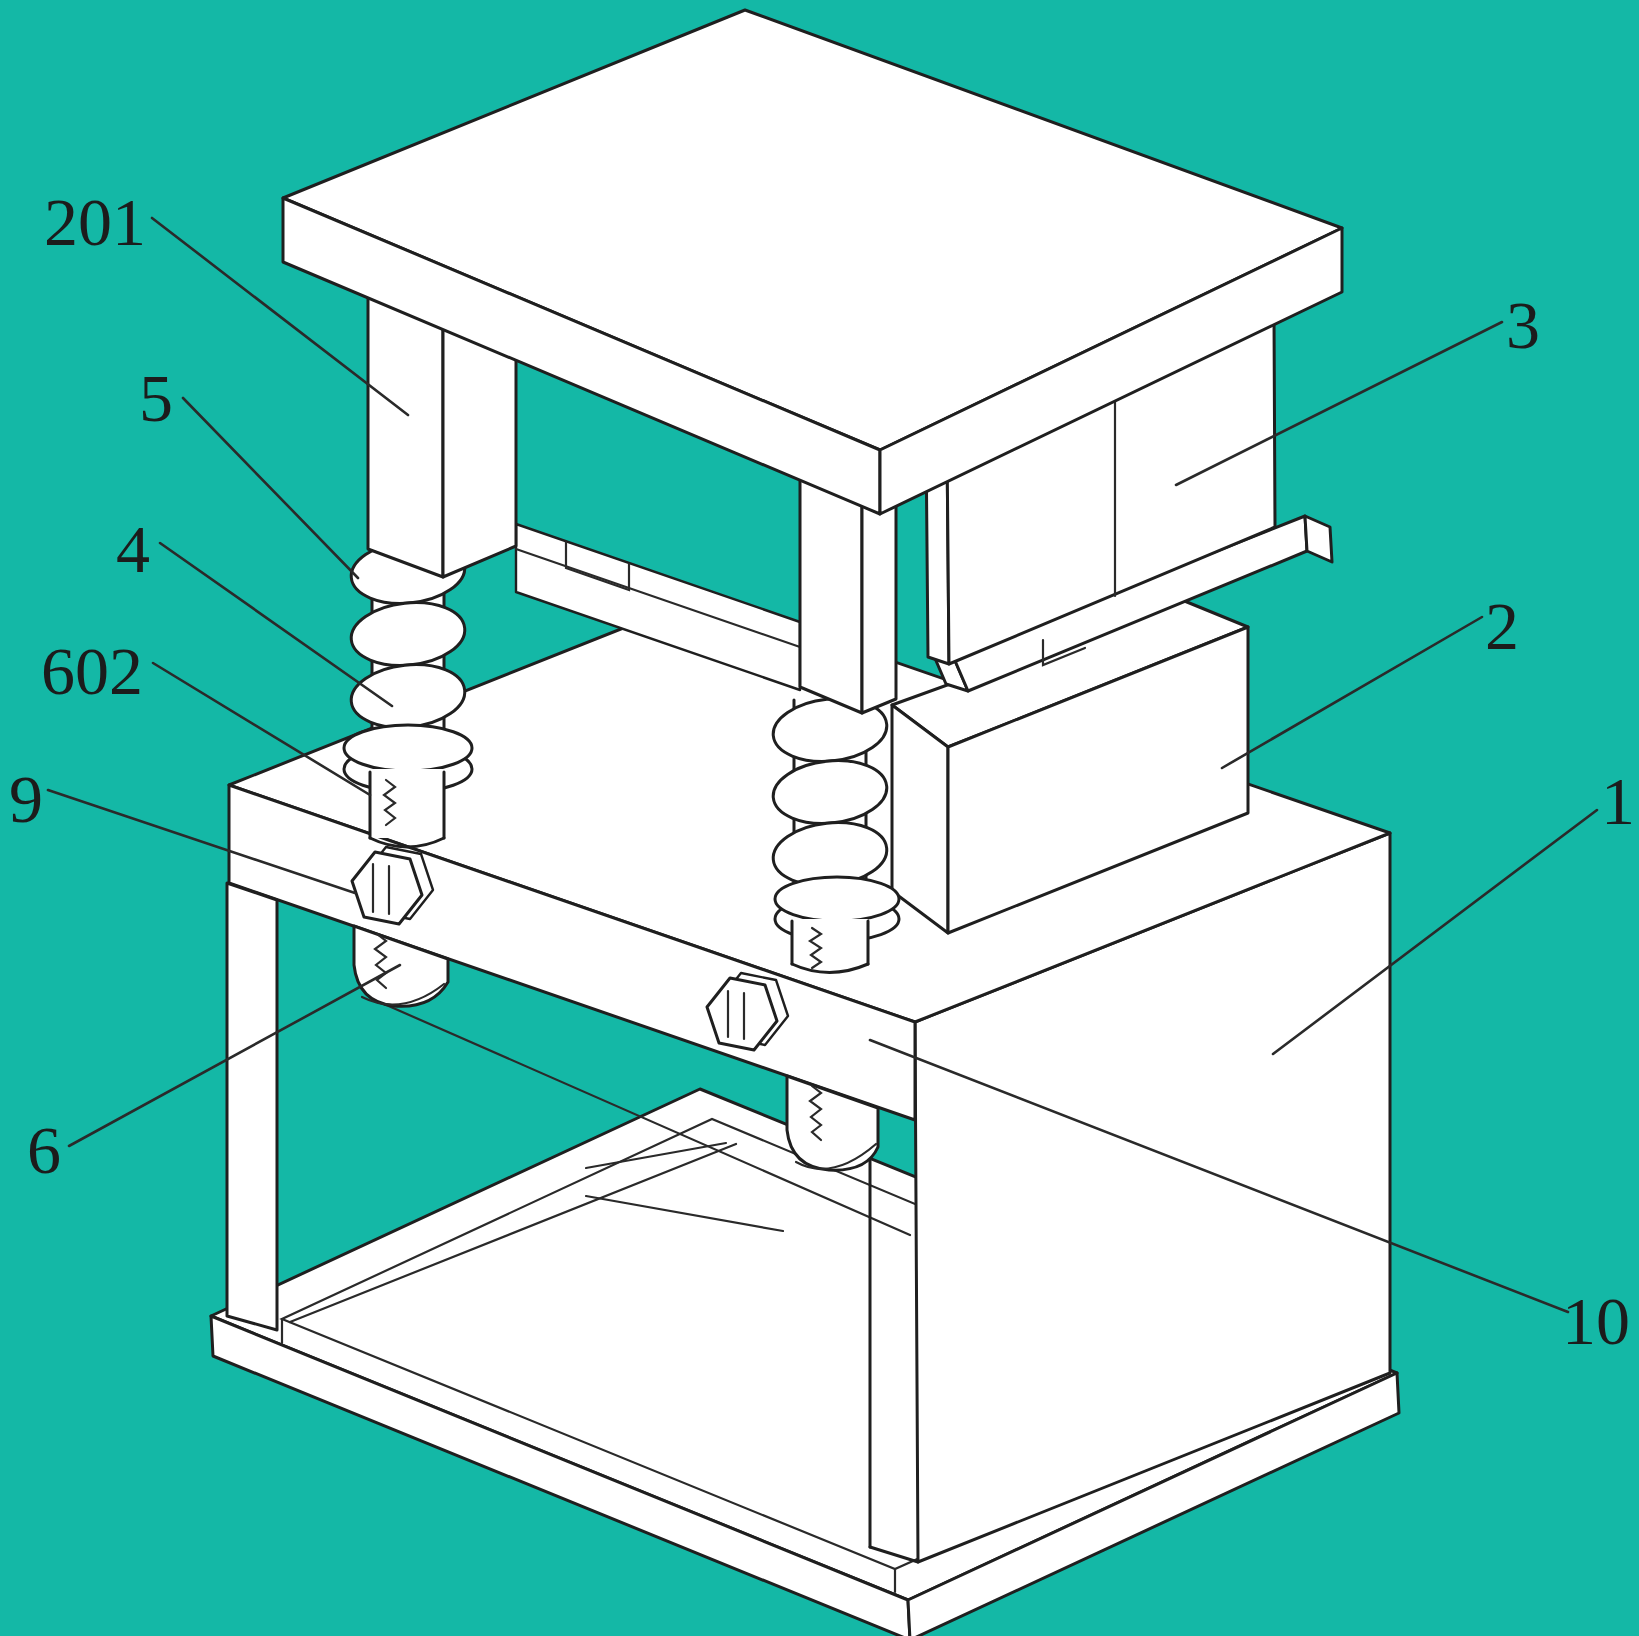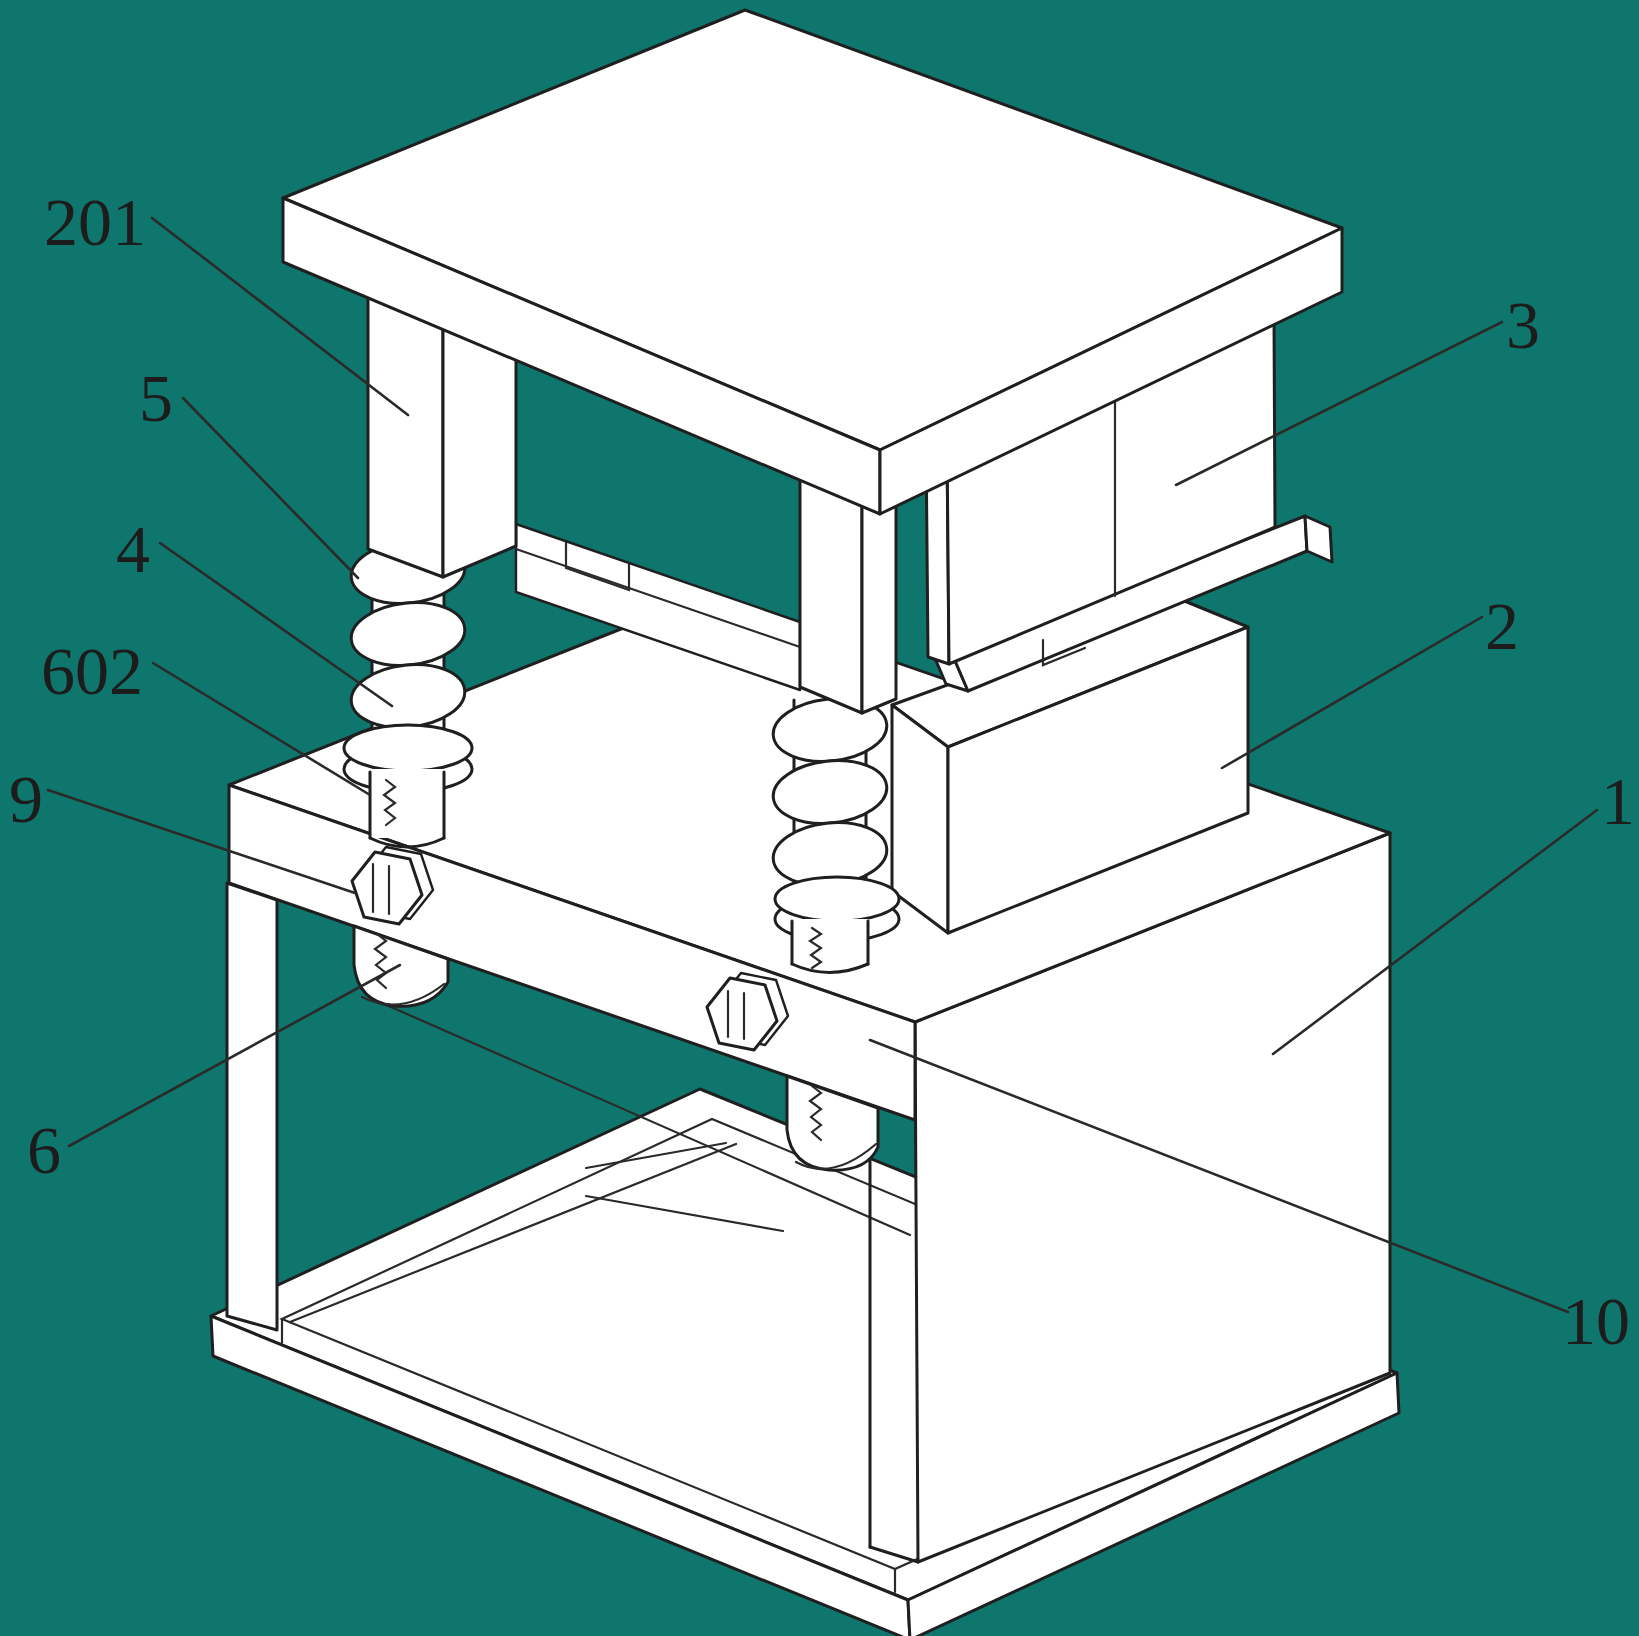--- a/index.html
+++ b/index.html
@@ -1,17 +1,17 @@
 <!DOCTYPE html>
 <html><head>
 <meta charset="utf-8">
 <style>
   html,body{margin:0;padding:0;background:#fff;}
   body{font-family:"Liberation Serif", serif;}
-  .stage{position:relative;width:1639px;height:1636px;background:#0f766e;overflow:hidden;}
+  .stage{position:relative;width:1639px;height:1636px;background:#14b8a6;overflow:hidden;}
   svg{display:block;}
   .ln{fill:none;stroke:#1f1f1f;stroke-width:3;stroke-linecap:round;stroke-linejoin:round;}
   .fc{fill:#ffffff;stroke:#1f1f1f;stroke-width:3;stroke-linejoin:round;}
   .fc2{fill:#ffffff;stroke:#1f1f1f;stroke-width:2.4;stroke-linejoin:round;}
   .thin{fill:none;stroke:#2a2a2a;stroke-width:2.2;stroke-linecap:round;}
   .leader{fill:none;stroke:#2a2a2a;stroke-width:2.6;stroke-linecap:round;}
   .lbl{fill:#1c1c1c;font-size:68px;font-family:"Liberation Serif", serif;text-anchor:middle;}
 </style>
 </head>
 <body>

